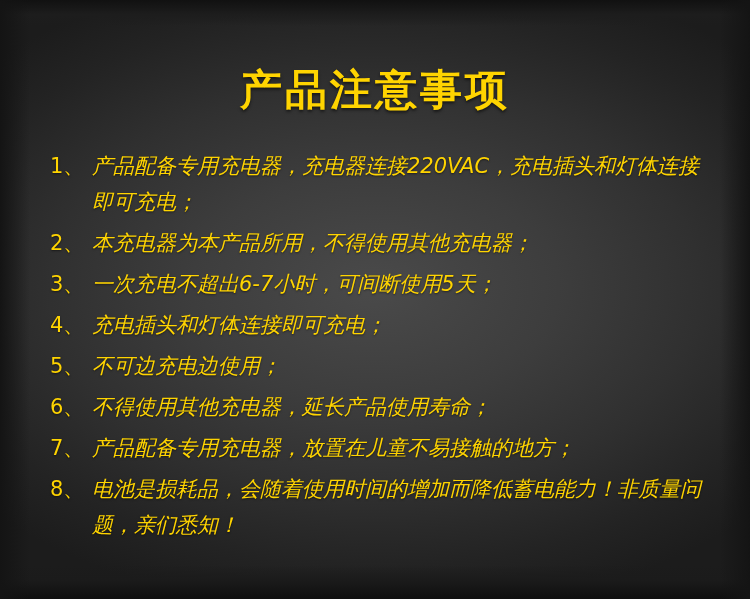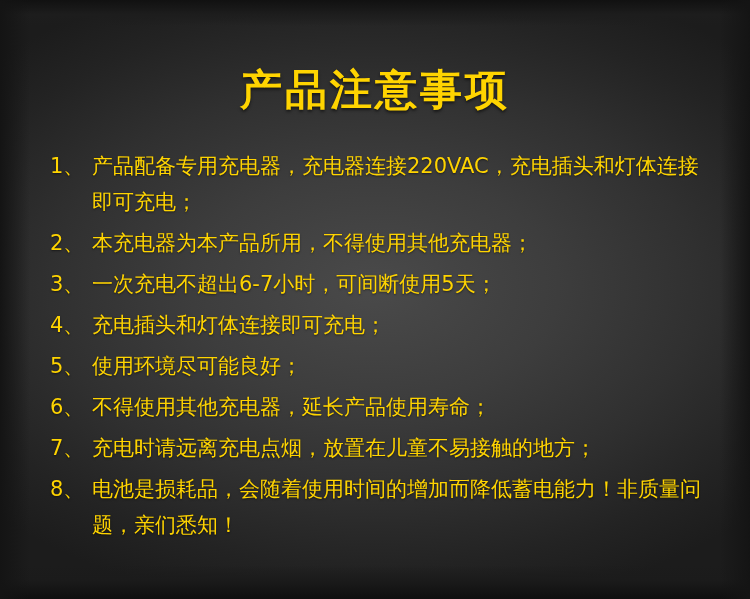--- a/index.html
+++ b/index.html
@@ -78,20 +78,21 @@
     text-shadow: 0 1px 2px rgba(0,0,0,0.5);
   }
   .num {
     flex: 0 0 auto;
     width: 42px;
     text-align: left;
     padding-left: 4px;
   }
   .text {
     flex: 1 1 auto;
+    font-style: italic;
   }
 </style>
 </head>
 <body>
 
 <div class="poster">
   <div class="edge-top"></div>
   <div class="edge-bottom"></div>
   <div class="edge-left"></div>
   <div class="edge-right"></div>
@@ -111,29 +112,29 @@
       <li class="item">
         <span class="num">3、</span>
         <span class="text">一次充电不超出6-7小时，可间断使用5天；</span>
       </li>
       <li class="item">
         <span class="num">4、</span>
         <span class="text">充电插头和灯体连接即可充电；</span>
       </li>
       <li class="item">
         <span class="num">5、</span>
-        <span class="text">使用环境尽可能良好；</span>
+        <span class="text">不可边充电边使用；</span>
       </li>
       <li class="item">
         <span class="num">6、</span>
         <span class="text">不得使用其他充电器，延长产品使用寿命；</span>
       </li>
       <li class="item">
         <span class="num">7、</span>
-        <span class="text">充电时请远离充电点烟，放置在儿童不易接触的地方；</span>
+        <span class="text">产品配备专用充电器，放置在儿童不易接触的地方；</span>
       </li>
       <li class="item">
         <span class="num">8、</span>
         <span class="text">电池是损耗品，会随着使用时间的增加而降低蓄电能力！非质量问题，亲们悉知！</span>
       </li>
     </ul>
   </div>
 </div>
 
 </body></html>

